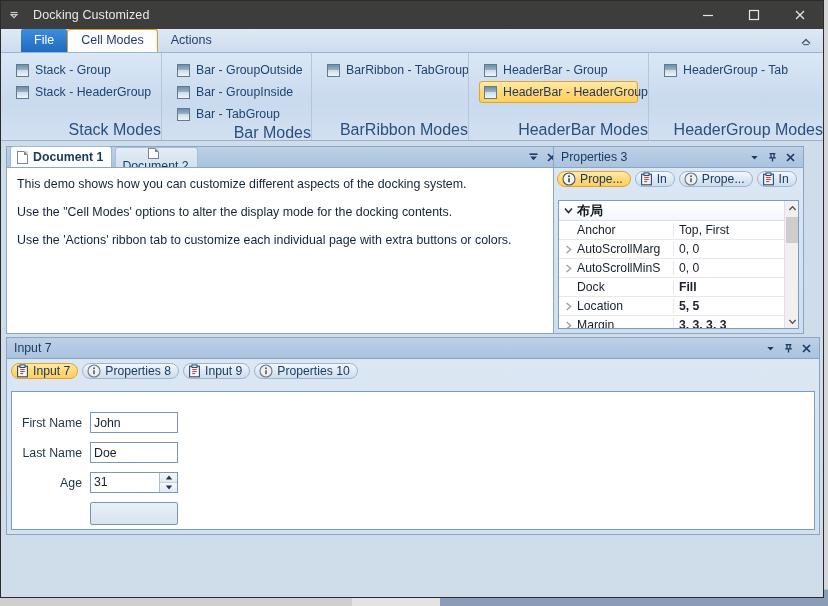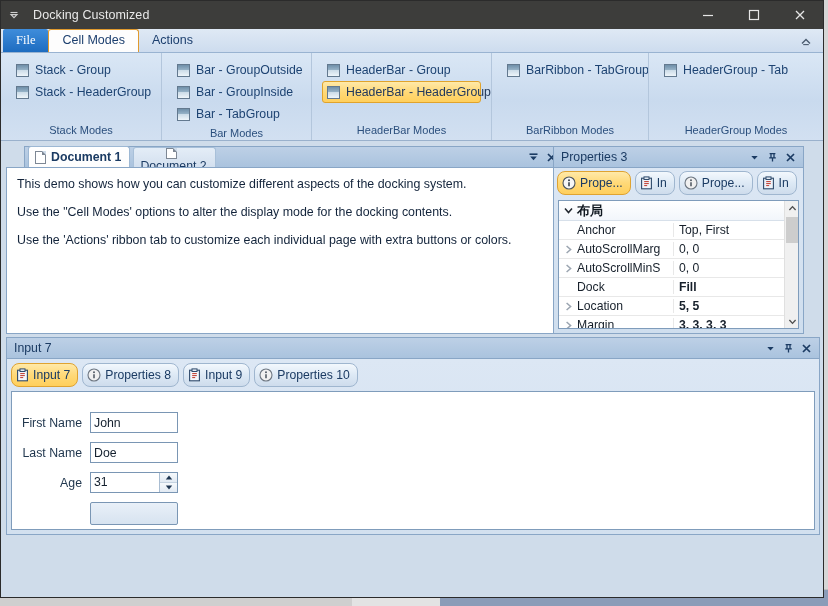--- a/index.html
+++ b/index.html
@@ -43,41 +43,41 @@
     background:linear-gradient(to bottom,#dfe9f5 0%,#cddcee 100%);
     border-bottom:1px solid #99b3d1;
     display:flex;align-items:flex-end;
   }
   .rtab{
     height:23px;line-height:23px;padding:0 13px;font-size:12.5px;color:#1c3f6e;
     box-sizing:border-box;position:relative;cursor:default;white-space:nowrap;
   }
   .rtab.file{
     background:linear-gradient(to bottom,#3f8ddb 0%,#1d6cc0 100%);
-    color:#ffffff;margin-left:2px;border-top-left-radius:2px;border-top-right-radius:2px;font-family:Liberation Serif, serif;
+    color:#ffffff;margin-left:20px;border-top-left-radius:2px;border-top-right-radius:2px;
   }
   .rtab.active{
     background:#fdfdfd;border:1px solid #e09a2e;border-bottom:none;
     border-top-left-radius:3px;border-top-right-radius:3px;
     line-height:21px;color:#1c3f6e;
   }
   .ribbon-collapse{position:absolute;right:8px;top:3px;width:18px;height:18px;display:flex;align-items:center;justify-content:center;}
 
   
   #ribbon{
     flex:0 0 87px;height:87px;position:relative;
     background:linear-gradient(to bottom,#dae7f5 0%,#c9daee 55%,#d2e0f1 100%);
     border-bottom:1px solid #9ab1cc;
     display:flex;
   }
   .rgroup{position:relative;height:87px;box-sizing:border-box;display:flex;flex-direction:column;}
   .rgroup + .rgroup{border-left:1px solid #b3c6dc;}
   .rgroup-items{flex:1;padding:6px 10px 0 10px;}
   .rgroup-title{
-    height:18px;line-height:16px;text-align:center;font-size:11px;color:#2b4f7d;
+    height:18px;line-height:16px;text-align:right;font-size:16px;color:#2b4f7d;
   }
   .ritem{height:22px;display:flex;align-items:center;padding:0 4px;box-sizing:border-box;border:1px solid transparent;border-radius:3px;white-space:nowrap;}
   .ritem.sel{
     background:linear-gradient(to bottom,#ffe9a8 0%,#ffd978 50%,#ffcf5c 100%);
     border:1px solid #e0a32c;
   }
   .ritem-ico{
     width:13px;height:13px;margin-right:6px;flex:0 0 13px;
     border:1px solid #63798f;box-sizing:border-box;
     background:linear-gradient(to bottom,#6f8fa9 0%,#97b3c8 45%,#ccdce8 48%,#eef5fa 100%);
@@ -101,21 +101,21 @@
   }
   .panel-caption .cap-txt{font-size:12.3px;color:#1b3b63;}
   .cap-btns{position:absolute;right:4px;top:0;height:21px;display:flex;align-items:center;}
   .cap-btn{width:18px;height:19px;display:flex;align-items:center;justify-content:center;}
 
   
   #docpanel{left:5px;top:5px;width:559px;height:188px;}
   #doc-tabrow{
     height:21px;display:flex;align-items:flex-end;position:relative;box-sizing:border-box;
     background:linear-gradient(to bottom,#bdd0e6 0%,#aac3de 100%);
-    border:1px solid #89a6c6;border-bottom:none;margin-left:18px;
+    border:1px solid #89a6c6;border-bottom:none;
   }
   .doctab{
     height:20px;display:flex;align-items:center;padding:0 8px 0 6px;box-sizing:border-box;
     font-size:12.3px;color:#1b3b63;margin-left:3px;white-space:nowrap;
     border-top-left-radius:3px;border-top-right-radius:3px;
   }
   .doctab.active{
     background:linear-gradient(to bottom,#ffffff 0%,#fdfdfd 100%);
     border:1px solid #9db8d4;border-bottom:none;font-weight:bold;height:21px;
   }
@@ -140,21 +140,21 @@
 
   
   #propspanel{left:552px;top:5px;width:251px;height:188px;}
   #props-body{
     position:absolute;left:0;top:21px;right:0;bottom:0;
     background:linear-gradient(to bottom,#dce7f4 0%,#cfdeee 100%);
     border:1px solid #89a6c6;box-sizing:border-box;padding:3px;
   }
   .btabrow{display:flex;gap:4px;height:24px;}
   .btab{
-    height:24px;display:flex;align-items:center;padding:0 7px 0 4px;box-sizing:border-box;
+    height:16px;display:flex;align-items:center;padding:0 7px 0 4px;box-sizing:border-box;
     border:1px solid #9fb6cf;border-radius:8px;font-size:12.2px;color:#1b3b63;
     background:linear-gradient(to bottom,#f3f8fd 0%,#dde9f5 50%,#cedcec 100%);
     white-space:nowrap;
   }
   .btab.sel{
     background:linear-gradient(to bottom,#ffe9a8 0%,#ffd978 50%,#ffcf5c 100%);
     border:1px solid #dfa331;
   }
   .info-ico{width:14px;height:14px;flex:0 0 14px;margin-right:4px;}
   .clip-ico{width:13px;height:14px;flex:0 0 13px;margin-right:4px;}
@@ -285,42 +285,42 @@
           <span class="ritem-lbl">Bar - GroupInside</span>
         </div>
         <div class="ritem">
           <span class="ritem-ico"></span>
           <span class="ritem-lbl">Bar - TabGroup</span>
         </div>
       </div>
       <div class="rgroup-title">Bar Modes</div>
     </div>
 
+    <div class="rgroup" style="width:157px">
+      <div class="rgroup-items">
+        <div class="ritem">
+          <span class="ritem-ico"></span>
+          <span class="ritem-lbl">BarRibbon - TabGroup</span>
+        </div>
+      </div>
+      <div class="rgroup-title">BarRibbon Modes</div>
+    </div>
+
     <div class="rgroup" style="width:180px">
       <div class="rgroup-items">
         <div class="ritem">
           <span class="ritem-ico"></span>
           <span class="ritem-lbl">HeaderBar - Group</span>
         </div>
         <div class="ritem sel">
           <span class="ritem-ico"></span>
           <span class="ritem-lbl">HeaderBar - HeaderGroup</span>
         </div>
       </div>
       <div class="rgroup-title">HeaderBar Modes</div>
-    </div>
-
-    <div class="rgroup" style="width:157px">
-      <div class="rgroup-items">
-        <div class="ritem">
-          <span class="ritem-ico"></span>
-          <span class="ritem-lbl">BarRibbon - TabGroup</span>
-        </div>
-      </div>
-      <div class="rgroup-title">BarRibbon Modes</div>
     </div>
 
     <div class="rgroup" style="width:206px">
       <div class="rgroup-items">
         <div class="ritem">
           <span class="ritem-ico"></span>
           <span class="ritem-lbl">HeaderGroup - Tab</span>
         </div>
       </div>
       <div class="rgroup-title">HeaderGroup Modes</div>

